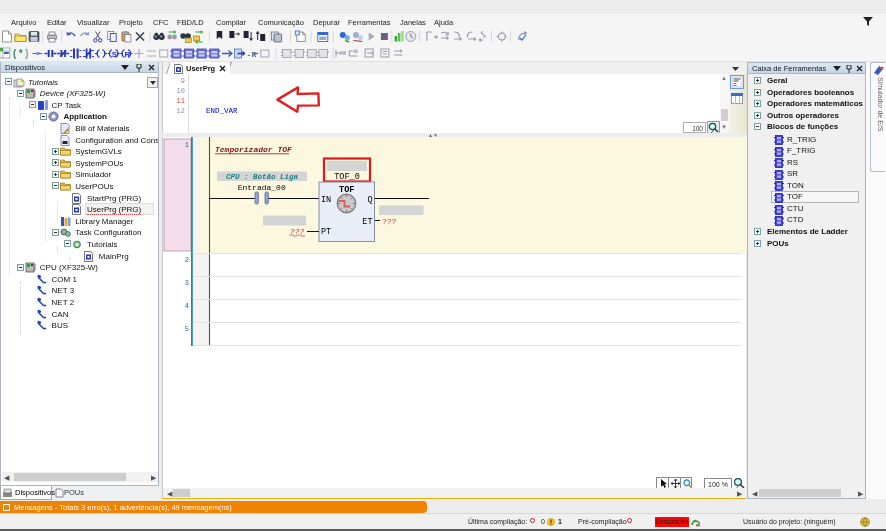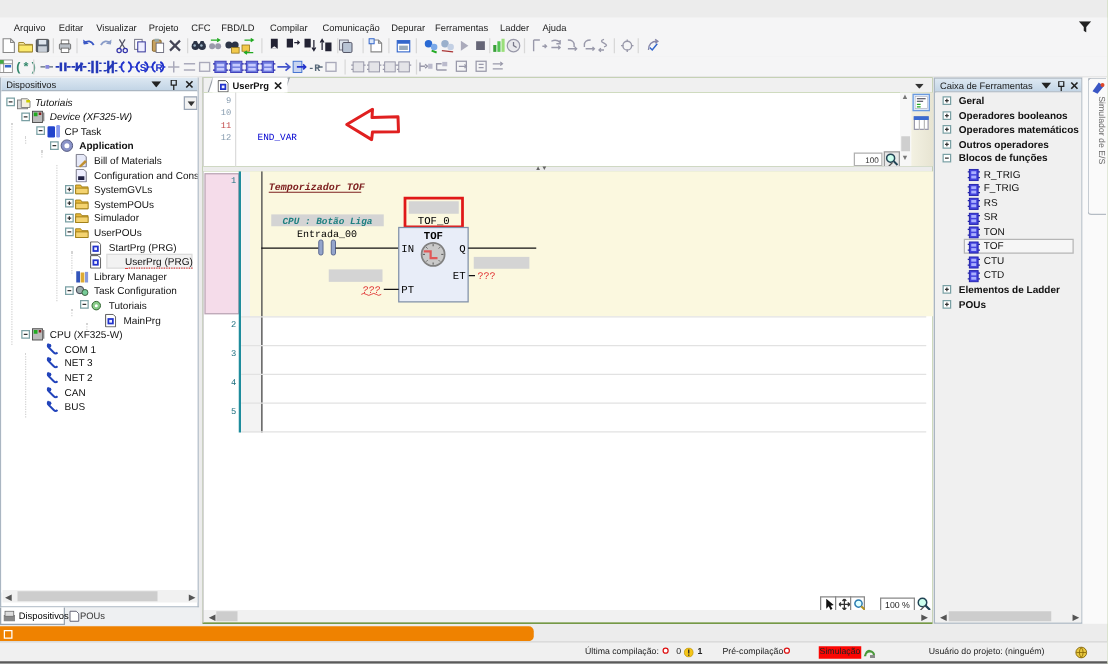--- a/index.html
+++ b/index.html
@@ -8,21 +8,21 @@
 
 #titlebar{left:0;top:0;width:886px;height:14px;background:#fff;}
 #titletext{left:16px;top:2px;font-size:7.5px;color:#111;}
 #menubar{left:0;top:14px;width:886px;height:14px;background:#f5f5f6;}
 .menuitem{position:absolute;top:3.5px;font-size:7.5px;color:#222;}
 #toolbar1{left:0;top:28px;width:886px;height:17px;background:#f5f5f6;}
 #toolbar2{left:0;top:45px;width:886px;height:17px;background:#f5f5f6;border-bottom:1px solid #e2e2e2;}
 
 #leftpanel{left:0;top:62px;width:159px;height:424px;background:#fff;border:1px solid #aab6c2;border-top:none;overflow:hidden;}
 .panelhdr{position:absolute;left:0;top:0;width:100%;height:11px;background:linear-gradient(#dde8f2,#c3d5e6);border-bottom:1px solid #aab6c2;font-size:7.5px;color:#1a1a1a;padding:1px 0 0 4px;}
-#centerpanel{left:162px;top:62px;width:584px;height:437px;background:#4d7c0f;}
+#centerpanel{left:162px;top:62px;width:584px;height:437px;background:#eab308;}
 #rightpanel{left:747px;top:62px;width:119px;height:437px;background:#f0f0f0;border:1px solid #aab6c2;overflow:hidden;}
 #rightstrip{left:866px;top:62px;width:20px;height:437px;background:#fafafa;}
 
 #btmtabs{left:0;top:486px;width:160px;height:14px;background:#eef0f2;}
 #orangebar{left:0;top:501px;width:427px;height:12px;background:#ef8200;border-radius:0 4px 4px 0;}
 #statusbar{left:0;top:513px;width:886px;height:15px;background:#f0f0f0;border-top:1px solid #d5d5d5;}
 #verybottom{left:0;top:528px;width:886px;height:3px;background:#f0f0f0;}
 .mono{font-family:"Liberation Mono",monospace;}
 </style></head>
 <body>
@@ -33,21 +33,21 @@
  <div class="menuitem" style="left:11px">Arquivo</div>
  <div class="menuitem" style="left:47px">Editar</div>
  <div class="menuitem" style="left:77px">Visualizar</div>
  <div class="menuitem" style="left:119px">Projeto</div>
  <div class="menuitem" style="left:153px">CFC</div>
  <div class="menuitem" style="left:177px">FBD/LD</div>
  <div class="menuitem" style="left:216px">Compilar</div>
  <div class="menuitem" style="left:258px">Comunicação</div>
  <div class="menuitem" style="left:313px">Depurar</div>
  <div class="menuitem" style="left:348px">Ferramentas</div>
- <div class="menuitem" style="left:400px">Ladder</div>
+ <div class="menuitem" style="left:400px">Janelas</div>
  <div class="menuitem" style="left:434px">Ajuda</div>
  <svg class="abs" style="left:863px;top:3px" width="10" height="9" viewBox="0 0 10 9">
         <path d="M0 0 L10 0 L6 4.5 L6 9 L4 7.5 L4 4.5 Z" fill="#222"></path>
       </svg>
 </div>
 
 <div class="abs" id="toolbar1">
       <svg width="886" height="17" viewBox="0 0 886 17" id="tb1svg">
         <g transform="translate(0.5,2)">
           <path d="M2 1 h6 l3 3 v8 h-9 Z" fill="#fff" stroke="#888" stroke-width="0.9"></path>
@@ -488,21 +488,21 @@
         </div>
         <div class="abs" style="left:86px;top:119.5px;font-size:8px;color:#111;white-space:nowrap;">StartPrg (PRG)</div>
         <div class="abs" style="left:84px;top:129.1px;width:69px;height:11.5px;background:#f2f2f2;border:1px solid #dcdcdc"></div>
         <div class="abs" style="left:71px;top:130.1px">
           <svg width="9" height="11" viewBox="0 0 9 11">
             <path d="M0.5 0.5 h6 l2 2 v8 h-8 Z" fill="#fff" stroke="#555" stroke-width="0.8"></path>
             <rect x="2" y="3.5" width="5" height="5" fill="#2233cc"></rect>
             <rect x="3.4" y="4.9" width="2.2" height="2.2" fill="#eef"></rect>
           </svg>
         </div>
-        <div class="abs" style="left:86px;top:131.1px;font-size:8px;color:#111;white-space:nowrap;border-bottom:1px dotted #e04040;margin-left:13px;">UserPrg (PRG)</div>
+        <div class="abs" style="left:86px;top:131.1px;font-size:8px;color:#111;white-space:nowrap;border-bottom:1px dotted #e04040;">UserPrg (PRG)</div>
         <div class="abs" style="left:59.2px;top:141.7px">
           <svg width="11" height="11" viewBox="0 0 11 11">
             <rect x="1" y="1" width="3" height="9" fill="#3355bb"></rect>
             <rect x="4.5" y="2" width="3" height="8" fill="#ddaa33"></rect>
             <rect x="8" y="1.5" width="2.5" height="8.5" fill="#8899dd"></rect>
           </svg>
         </div>
         <div class="abs" style="left:74.2px;top:142.7px;font-size:8px;color:#111;white-space:nowrap;">Library Manager</div>
         <div class="abs" style="left:51.2px;top:154.8px;width:7px;height:7px;border:1px solid #7aa0a4;background:#fff">
           <div class="abs" style="left:1px;top:2px;width:3px;height:1px;background:#333"></div>
@@ -913,20 +913,21 @@
   <svg class="abs" style="left:2px;top:2px" width="11" height="11" viewBox="0 0 11 11">
           <path d="M1 8 L6 1 L10 4 L5 10 Z" fill="#3a56c4"></path>
           <circle cx="9" cy="3" r="1.6" fill="#e04828"></circle>
         </svg>
   <div class="abs" style="left:2px;top:14px;width:11px;height:92px;font-size:7px;color:#666;writing-mode:vertical-rl;">Simulador de E/S</div>
  </div>
 </div>
 
 <div class="abs" id="orangebar">
  <div class="abs" style="left:3px;top:2.5px;width:7px;height:7px;border:1px solid #fff;background:#ef8200"></div>
+ <div class="abs" style="left:14px;top:2px;font-size:7.5px;color:#fff;white-space:nowrap">Mensagens - Totais 3 erro(s), 1 advertência(s), 49 mensagem(ns)</div>
 </div>
 
 <div class="abs" id="statusbar">
  <div class="abs" style="left:468px;top:4px;font-size:7px;color:#222">Última compilação:</div>
  <div class="abs" style="left:530px;top:4px;width:5px;height:5px;border-radius:50%;background:#fff;border:1.6px solid #dd1010"></div>
  <div class="abs" style="left:541px;top:4px;font-size:7px;color:#222">0</div>
  <svg class="abs" style="left:547px;top:4px" width="8" height="8" viewBox="0 0 8 8">
         <circle cx="4" cy="4" r="3.6" fill="#f5c518" stroke="#b08a00" stroke-width="0.5"></circle>
         <rect x="3.5" y="1.6" width="1" height="3.2" fill="#222"></rect>
         <rect x="3.5" y="5.6" width="1" height="1" fill="#222"></rect>

